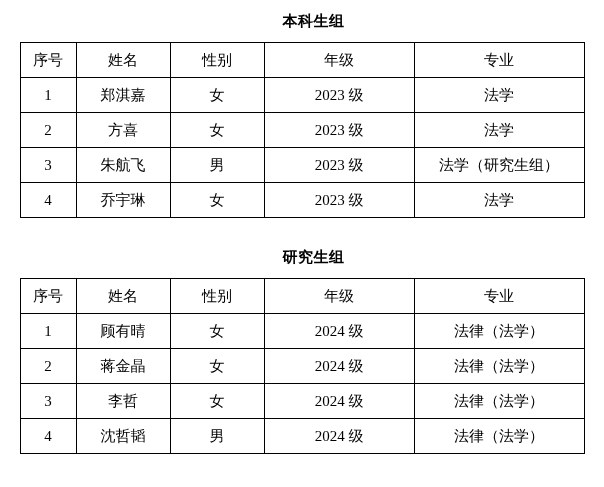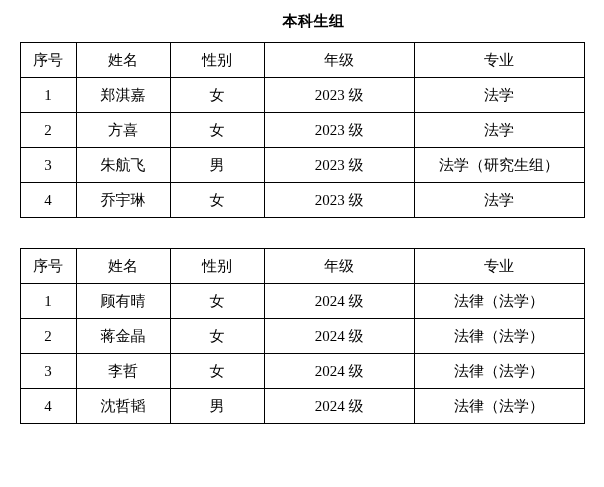--- a/index.html
+++ b/index.html
@@ -111,20 +111,21 @@
           <td>2023 级</td>
           <td>法学</td>
         </tr>
       </tbody>
     </table>
   </div>
 
   <div class="spacer"></div>
 
   <div class="section">
+    <div class="section-title sec2-title">研究生组</div>
     <table class="grid">
       <colgroup>
         <col class="col-no">
           <col class="col-name">
           <col class="col-sex">
           <col class="col-grade">
           <col class="col-major">
       </colgroup>
       <thead>
         <tr>

